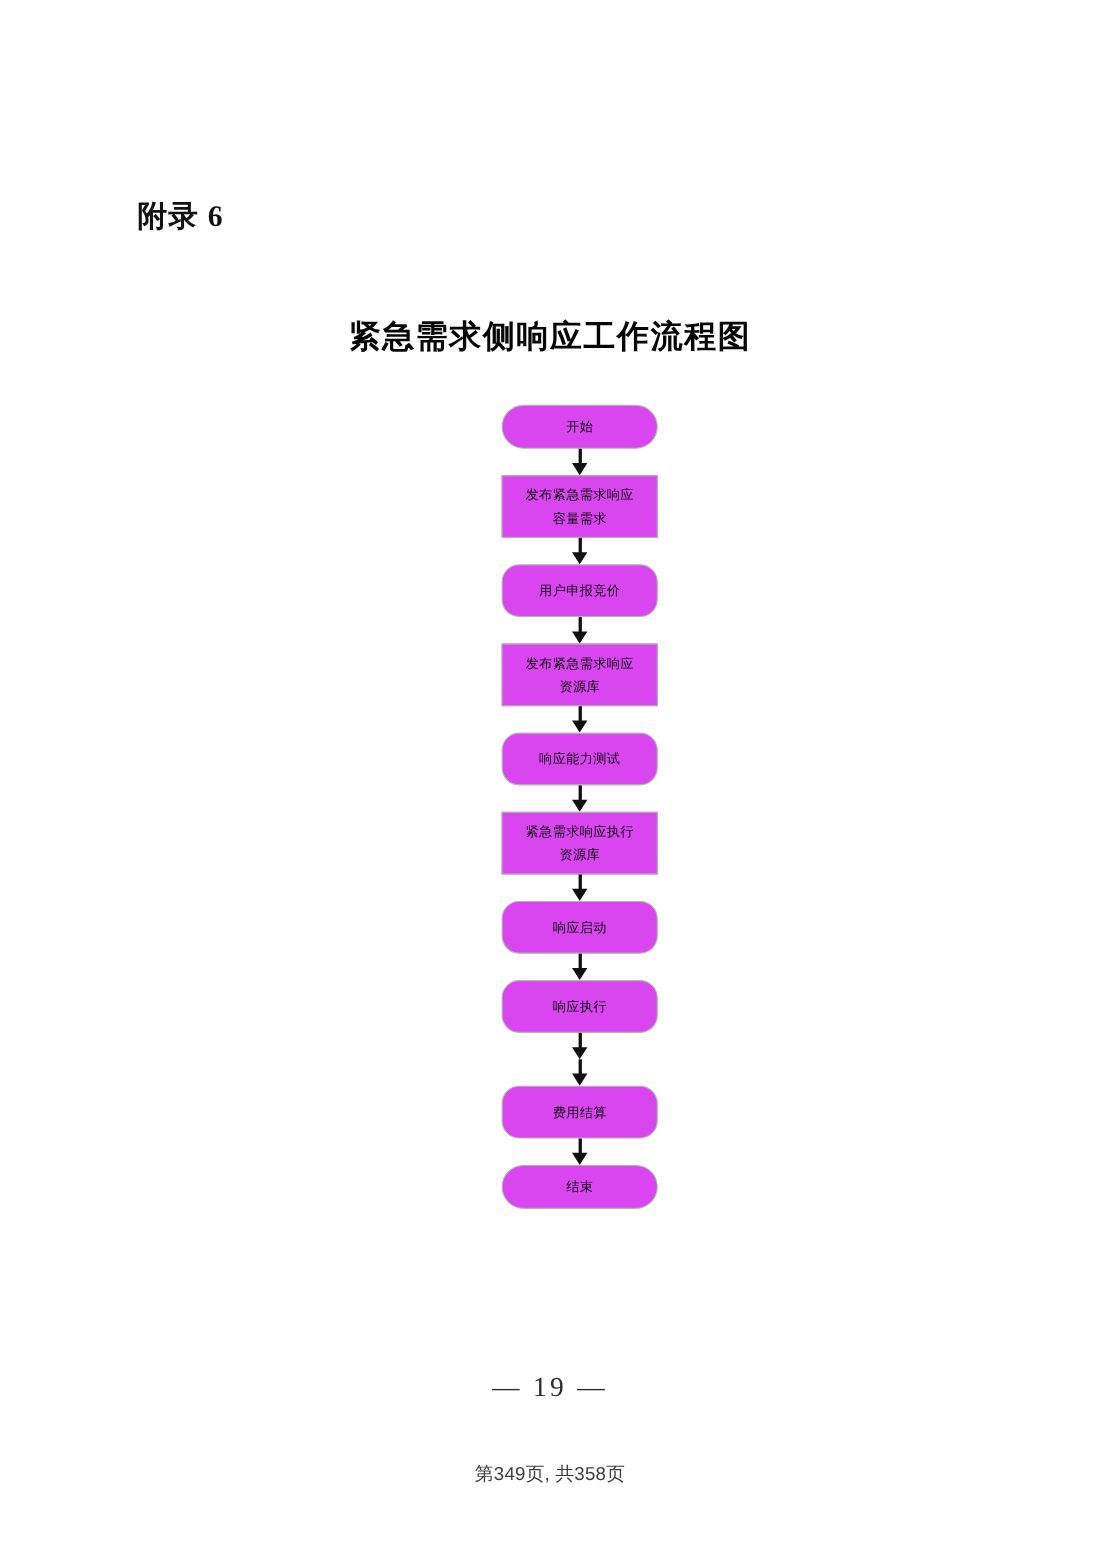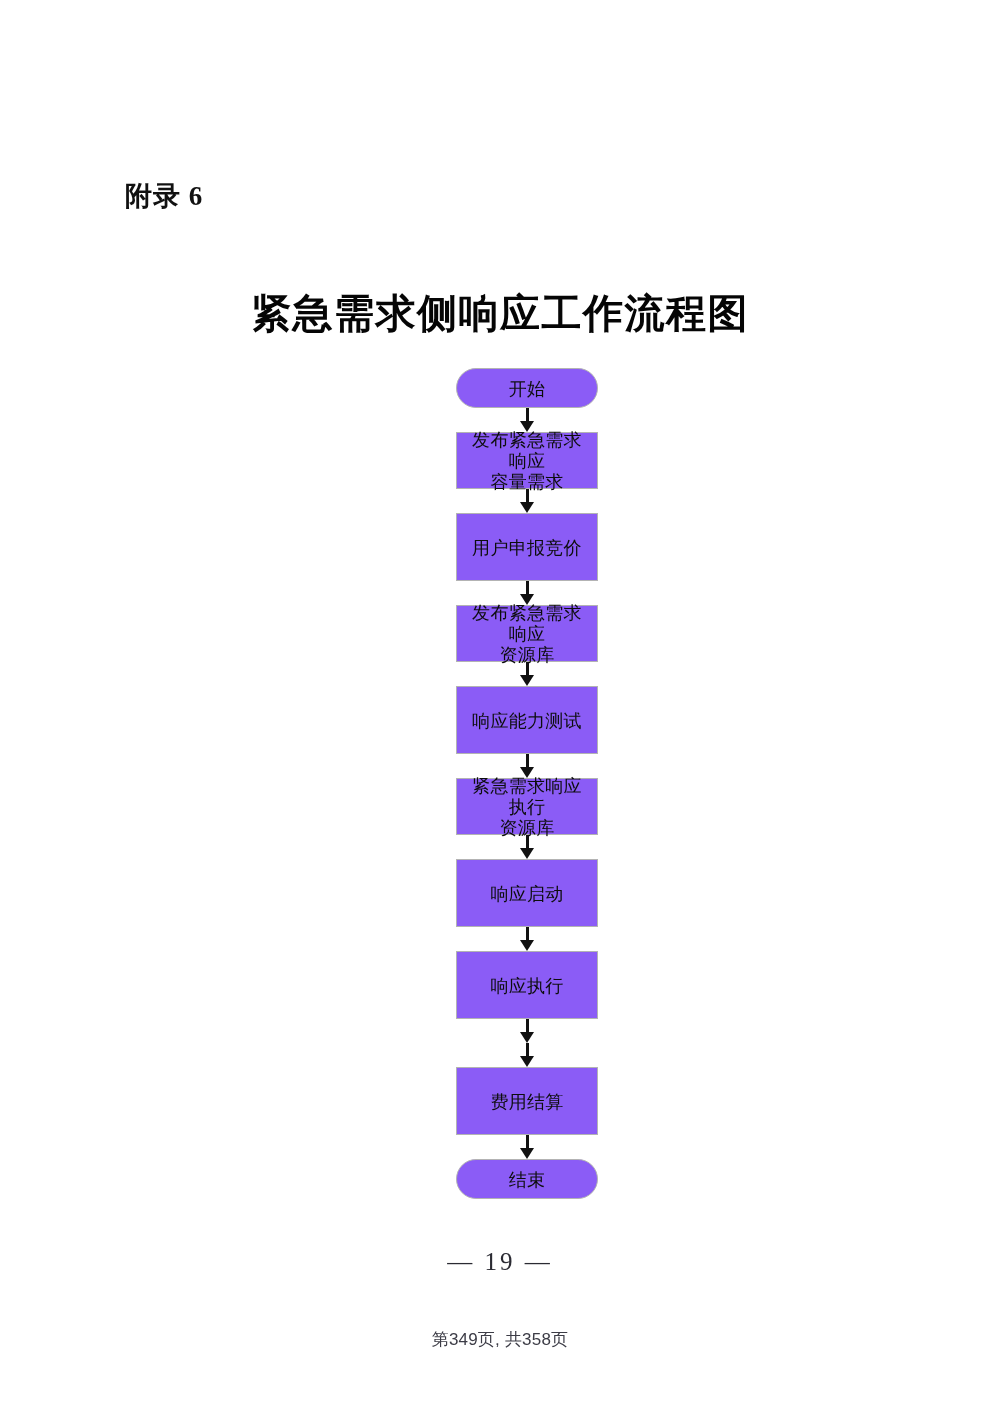--- a/index.html
+++ b/index.html
@@ -36,59 +36,60 @@
     white-space: nowrap;
   }
 
   
   .doc-title {
     position: absolute;
     left: 0;
     right: 0;
     top: 286px;
     text-align: center;
-    font-size: 40px;
+    font-size: 29px;
     font-weight: bold;
     letter-spacing: 1.5px;
     color: #050505;
     font-family: "Liberation Serif", "DejaVu Serif", serif;
   }
 
   
   .flowchart {
     position: absolute;
     left: 456px;
     top: 368px;
     width: 142px;
   }
 
   .node {
     position: relative;
     box-sizing: border-box;
     width: 142px;
     border: 1px solid #b3b3b3;
-    background: #8b5cf6;
+    background: #d946ef;
     display: flex;
     align-items: center;
     justify-content: center;
     text-align: center;
     font-family: "DejaVu Sans", "Liberation Sans", sans-serif;
-    font-size: 18px;
+    font-size: 12px;
     line-height: 21px;
     color: #0d0d0d;
     letter-spacing: 0.3px;
   }
 
   .node.terminal {
     border-radius: 22px;
     height: 40px;
   }
 
   .node.process-1 {
-    height: 68px;
+    height: 48px;
+    border-radius: 16px;
   }
 
   .node.process-2 {
     height: 57px;
   }
 
   .node-label {
     padding: 0 6px;
     white-space: pre-line;
   }

